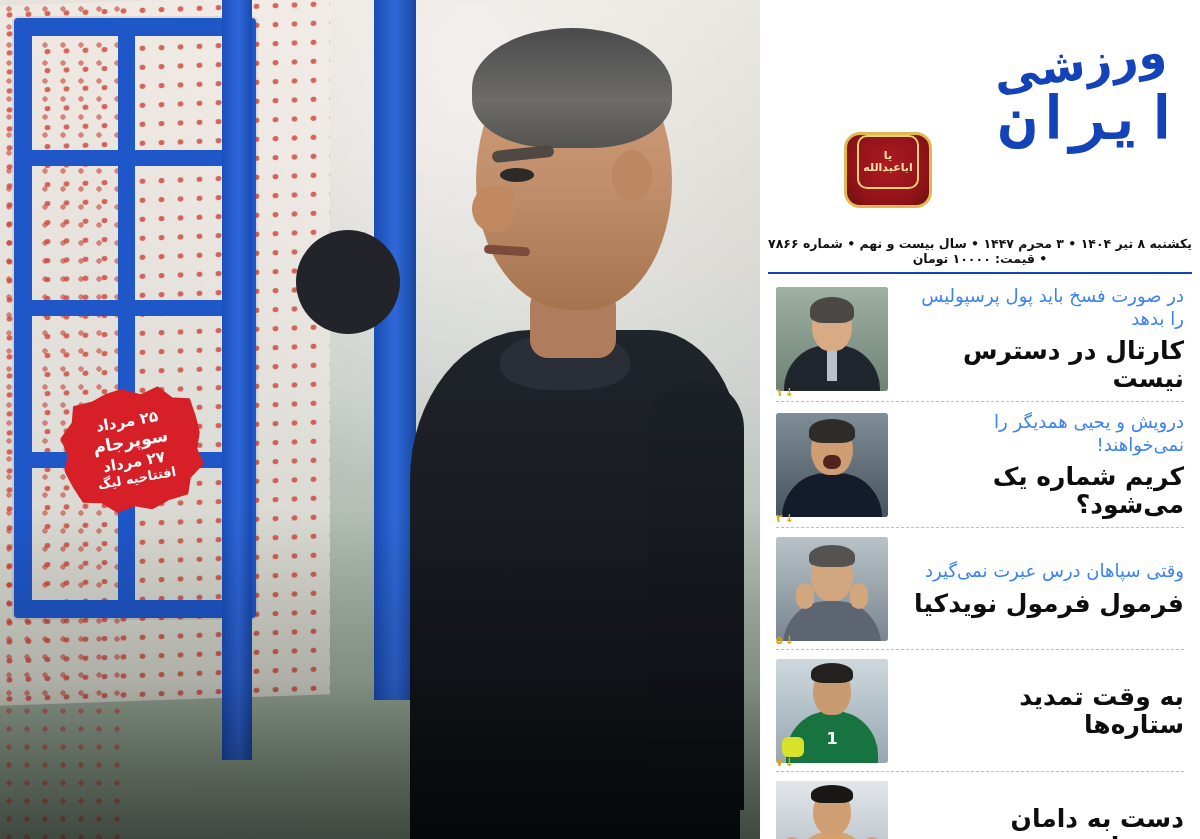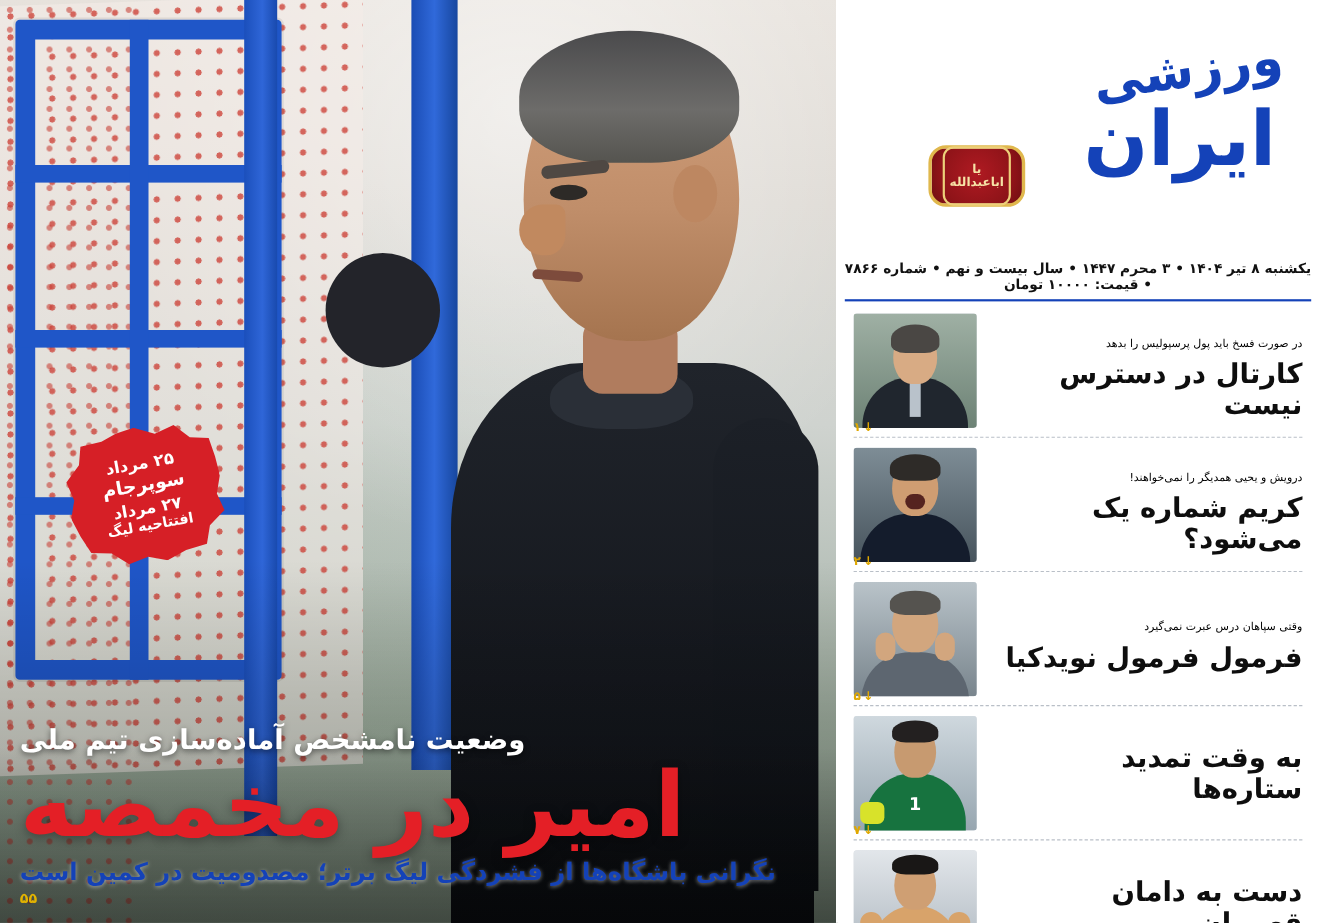--- a/index.html
+++ b/index.html
@@ -254,44 +254,45 @@
     width: 440px; height: 839px;
     background: #ffffff;
     padding: 0 16px;
   }
   .masthead {
     position: relative;
     height: 248px;
   }
   .masthead-title {
     position: absolute;
-    right: 24px; top: 96px;
-    font-size: 69px;
+    right: 4px; top: 96px;
+    font-size: 60px;
     font-weight: bold;
     color: #1442b8;
     line-height: .9;
     letter-spacing: -2px;
+    font-family: Liberation Mono, monospace;
   }
   .masthead-kicker {
     position: absolute;
     right: 18px; top: 40px;
     font-size: 46px;
     font-weight: bold;
     color: #1442b8;
     transform: rotate(-8deg);
     line-height: 1;
   }
   .masthead-seal {
     position: absolute;
     right: 252px; top: 132px;
-    width: 88px; height: 56px;
+    width: 88px; height: 76px;
     background: radial-gradient(circle at 50% 45%, #b01a22 0%, #8d1318 70%, #6d0e12 100%);
     border: 3px solid #e0b84d;
     border-radius: 16px;
-    display: flex; align-items: center; justify-content: center;
+    display: flex; align-items: flex-start; justify-content: center;
   }
   .seal-inner {
     width: 62px; height: 54px;
     border: 2px solid #edd07a;
     border-radius: 10px;
     color: #f6e2a6;
     font-size: 11px;
     font-weight: bold;
     display: flex; align-items: center; justify-content: center;
     text-align: center;
@@ -323,25 +324,24 @@
     border-bottom: 1px dashed #b9bfc7;
     min-height: 106px;
   }
   .news-item:last-child { border-bottom: none; }
   .news-text {
     flex: 1 1 auto;
     text-align: right;
     padding-left: 4px;
   }
   .news-kicker {
-    font-size: 10px;
-    color: #000000;
+    font-size: 18px;
+    color: #3b82f6;
     margin-bottom: 7px;
     line-height: 1.25;
-    margin-top: 15px;
   }
   .news-title {
     font-size: 25px;
     font-weight: bold;
     color: #0e0e0e;
     line-height: 1.12;
     margin-left: 10px;
   }
   .news-page {
     position: absolute;
@@ -446,26 +446,20 @@
     <div class="fig-shadow"></div>
   </div>
 
   <div class="supercup-badge">
     <div class="badge-date">۲۵ مرداد</div>
     <div class="badge-title">سوپرجام</div>
     <div class="badge-date">۲۷ مرداد</div>
     <div class="badge-sub">افتتاحیه لیگ</div>
   </div>
 
-  <div class="headline-block">
-    <div class="kicker">وضعیت نامشخص آماده‌سازی تیم ملی</div>
-    <div class="main-headline">امیر در مخمصه</div>
-    <div class="sub-headline">نگرانی باشگاه‌ها از فشردگی لیگ برتر؛ مصدومیت در کمین است</div>
-    <div class="page-ref">۵۵</div>
-  </div>
 
   <div class="right-col">
 
     <div class="masthead">
       <div class="masthead-kicker">ورزشی</div>
       <div class="masthead-title">ایران</div>
       <div class="masthead-seal">
         <div class="seal-inner">یا اباعبدالله</div>
       </div>
     </div>

